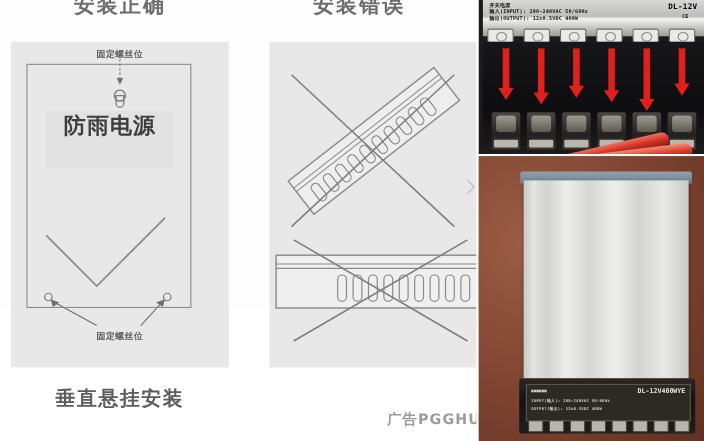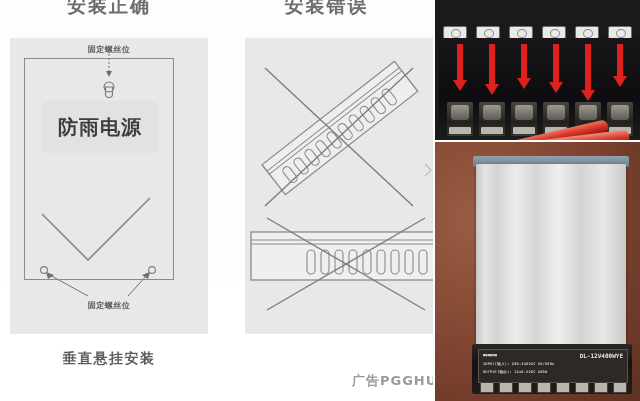--- a/index.html
+++ b/index.html
@@ -32,34 +32,34 @@
   .panel-body{
     position:absolute;left:10px;top:38px;
     width:198px;height:296px;
     background:#e8e8e8;
   }
   .panel-b .panel-body{left:27px;width:190px;}
 
   .panel-caption{
     position:absolute;left:0;top:350px;width:100%;
     text-align:center;
-    font-size:14px;font-weight:bold;color:#5d5d5d;
+    font-size:18px;font-weight:bold;color:#5d5d5d;
     letter-spacing:1.5px;
     white-space:nowrap;
   }
 
   
   .devbox{
     position:absolute;left:14px;top:20px;width:148px;height:220px;
     border:1.4px solid #8b8b8b;background:transparent;
   }
   .namebadge{
     position:absolute;left:32px;top:63px;width:116px;height:52px;
     background:#e2e2e2;
-    display:flex;align-items:center;justify-content:center;
+    display:flex;align-items:flex-start;justify-content:center;
   }
   .namebadge span{
     font-size:20px;font-weight:bold;color:#3d3d3d;letter-spacing:1px;
     white-space:nowrap;
   }
   .lbl-top{
     position:absolute;left:0;top:6px;width:198px;text-align:center;
     font-size:8px;color:#5a5a5a;font-weight:bold;letter-spacing:.5px;
     white-space:nowrap;
   }
@@ -299,20 +299,27 @@
   <svg class="chev" viewBox="0 0 10 14">
     <polyline points="2,1 8,7 2,13" fill="none" stroke="#bdbdbd" stroke-width="1.2"></polyline>
   </svg>
 
   <div class="divider"></div>
 
   <div class="photos">
 
     <div class="photo photo-top">
 
+      <div class="term-strip">
+        <div class="label-line" style="left:6px;top:2px;">开关电源</div>
+        <div class="label-line" style="left:6px;top:8px;">输入(INPUT): 200-240VAC 50/60Hz</div>
+        <div class="label-line" style="left:6px;top:14px;">输出(OUTPUT): 12±0.5VDC 400W</div>
+        <div class="label-line" style="right:6px;top:2px;font-size:7px;color:#000;">DL-12V</div>
+        <div class="label-line" style="right:14px;top:13px;">CE</div>
+      </div>
 
       <div class="term-screws">
         <div class="tscrew" style="left:4px;"></div>
         <div class="tscrew" style="left:37px;"></div>
         <div class="tscrew" style="left:70px;"></div>
         <div class="tscrew" style="left:103px;"></div>
         <div class="tscrew" style="left:136px;"></div>
         <div class="tscrew" style="left:169px;"></div>
       </div>
 

